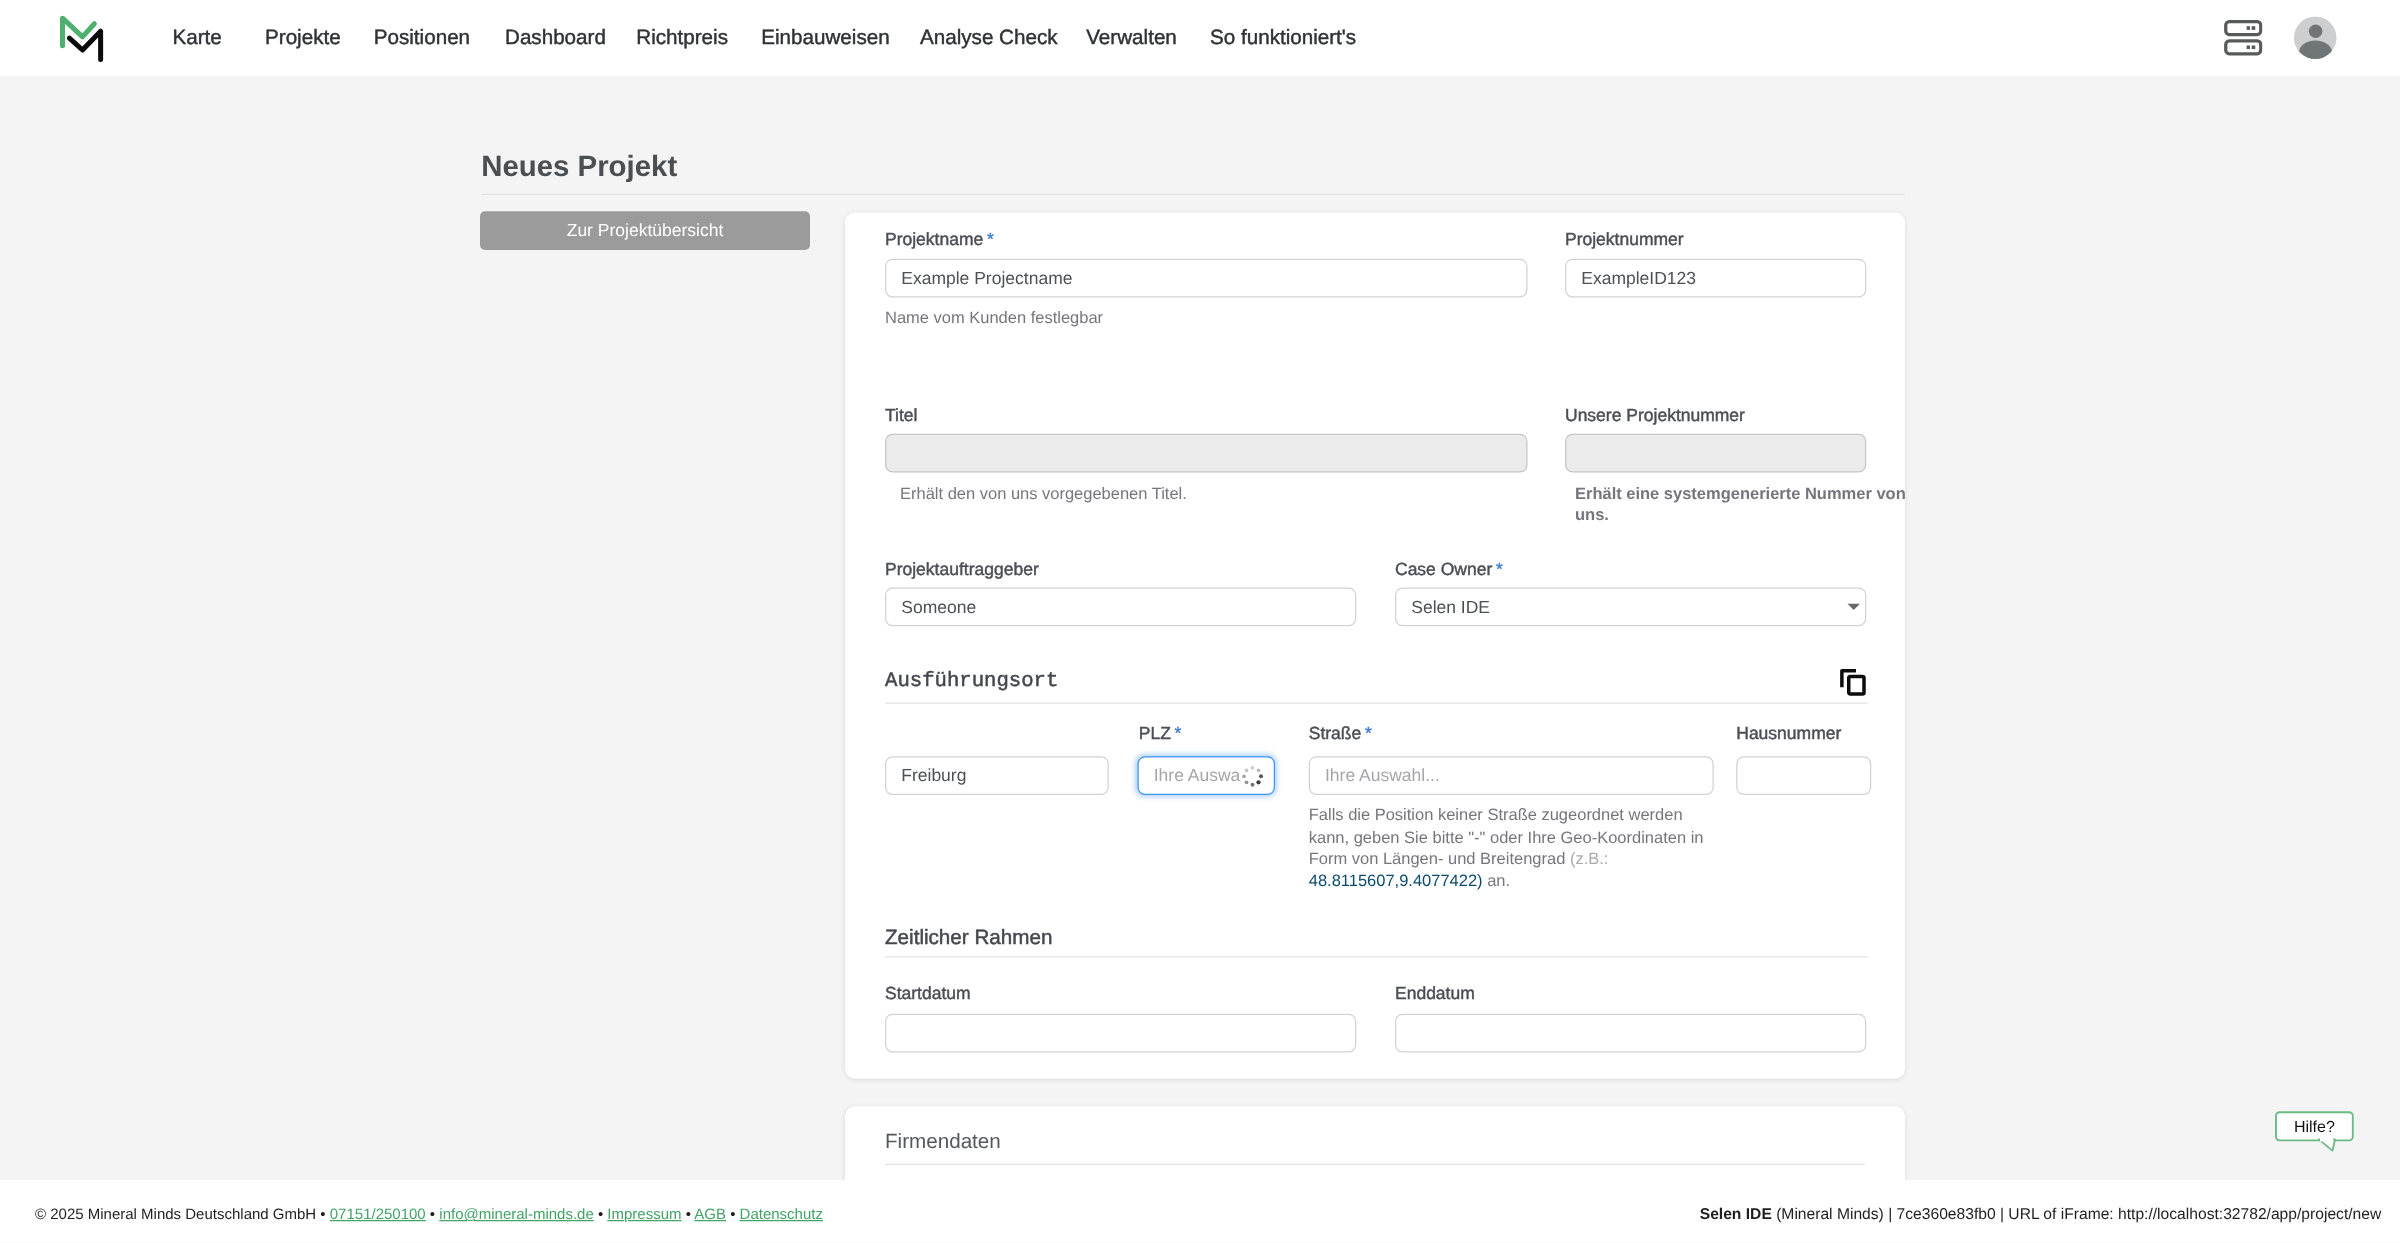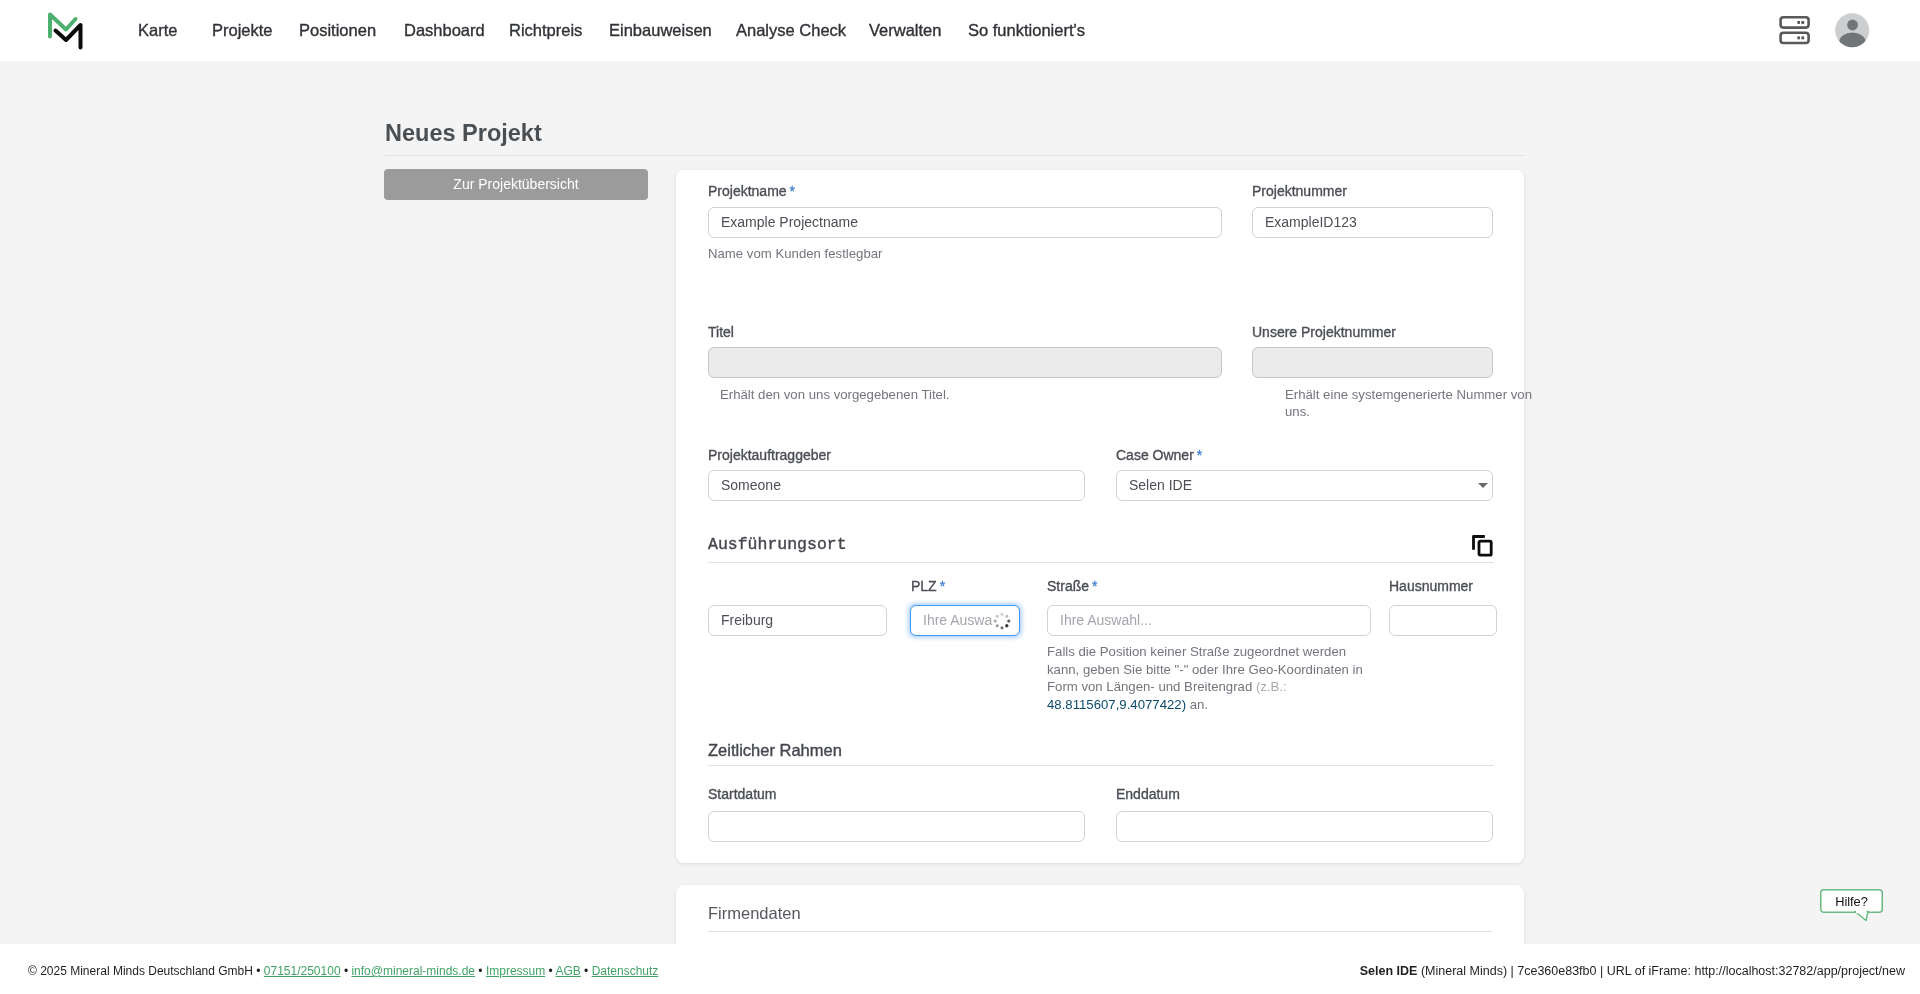--- a/index.html
+++ b/index.html
@@ -94,21 +94,21 @@
       <span class="lbl" style="left:576px; top:13px;">Projektnummer</span>
       <div class="inp" style="left:32px; top:37px; width:514px;">Example Projectname</div>
       <div class="inp" style="left:576px; top:37px; width:241px;">ExampleID123</div>
       <div class="help" style="left:32px; top:75px;">Name vom Kunden festlegbar</div>
 
       <span class="lbl" style="left:32px; top:154px;">Titel</span>
       <span class="lbl" style="left:576px; top:154px;">Unsere Projektnummer</span>
       <div class="inp dis" style="left:32px; top:177px; width:514px;"></div>
       <div class="inp dis" style="left:576px; top:177px; width:241px;"></div>
       <div class="help" style="left:32px; top:216px;margin-left:12px;">Erhält den von uns vorgegebenen Titel.</div>
-      <div class="help" style="left:609px; top:216px;">Erhält eine systemgenerierte Nummer von<br>uns.</div>
+      <div class="help" style="left:584px; top:216px;font-weight:bold;">Erhält eine systemgenerierte Nummer von<br>uns.</div>
 
       <span class="lbl" style="left:32px; top:277px;">Projektauftraggeber</span>
       <span class="lbl" style="left:440px; top:277px;">Case Owner<span class="req">*</span></span>
       <div class="inp" style="left:32px; top:300px; width:377px;">Someone</div>
       <div class="inp" style="left:440px; top:300px; width:377px;">Selen IDE</div>
       <div class="ddtri" style="left:802px; top:313px;"></div>
 
       <span class="sect" style="left:32px; top:365px;font-family:Liberation Mono, monospace;">Ausführungsort</span>
       <svg style="position:absolute; left:794px; top:363px;" width="25" height="25" viewBox="0 0 25 25" fill="none">
         <path d="M3.5 16.8 V3.5 H14.8" stroke="#0c0c0c" stroke-width="2.8" stroke-linejoin="round"></path>

